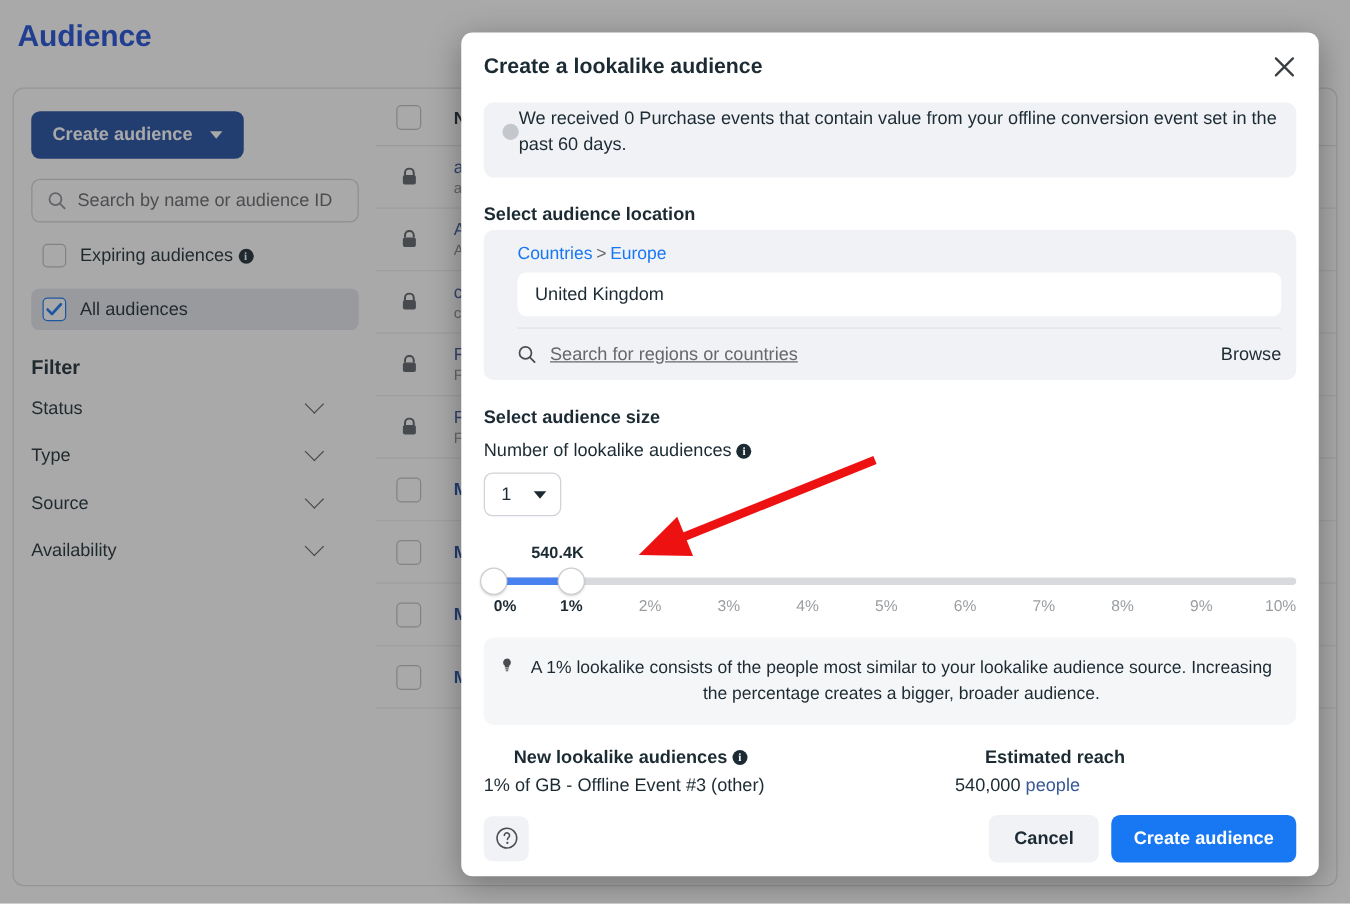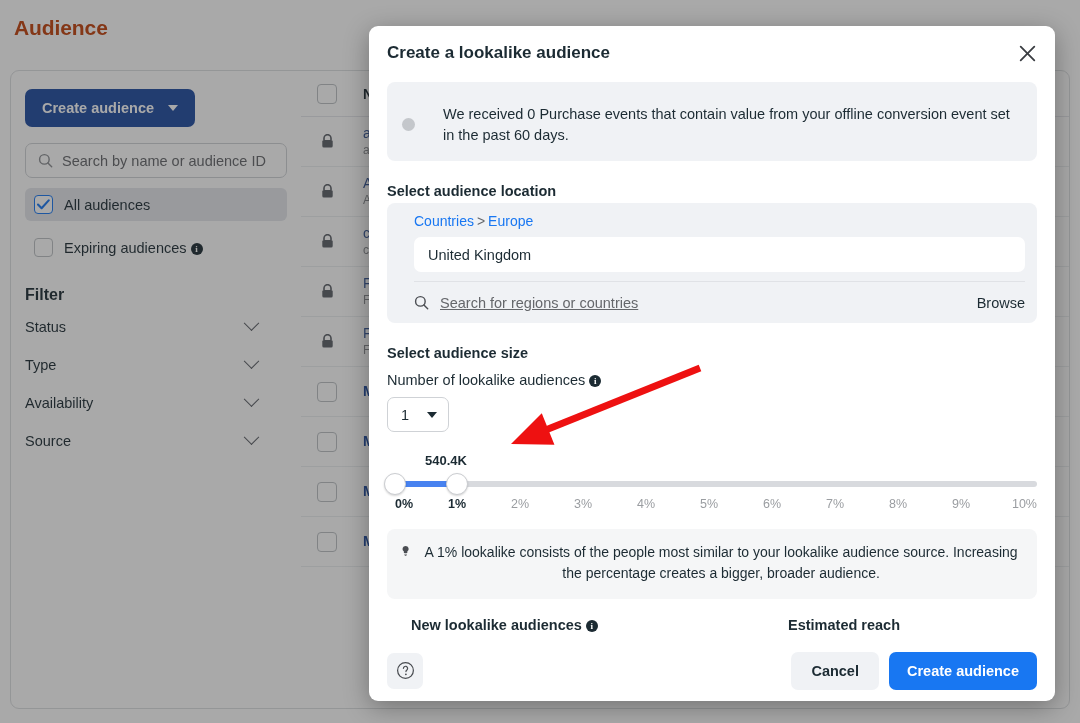--- a/index.html
+++ b/index.html
@@ -9,21 +9,21 @@
     background: #ffffff;
     overflow: hidden;
   }
   #root { position: relative; width: 1080px; height: 723px; }
 
   
   .bg-page { position: absolute; inset: 0; background: #ffffff; }
 
   .page-title {
     position: absolute; left: 14px; top: 16px;
-    font-size: 21px; font-weight: bold; color: #c2410c;
+    font-size: 24px; font-weight: bold; color: #1d4ed8;
     letter-spacing: -0.1px;
   }
 
   .content-card {
     position: absolute; left: 10px; top: 70px; right: 10px; bottom: 14px;
     background: #ffffff; border: 1px solid #dddfe2; border-radius: 9px;
     overflow: hidden;
   }
 
   .sidebar { position: absolute; left: 0; top: 0; width: 290px; height: 100%; padding: 18px 14px 0 14px; }
@@ -120,22 +120,22 @@
   .modal-title { font-size: 17px; font-weight: bold; color: #1c2b33; }
   .close-btn {
     position: absolute; right: 12px; top: 50%; transform: translateY(-50%);
     width: 32px; height: 32px; border: none; background: transparent;
     cursor: pointer; display: flex; align-items: center; justify-content: center;
   }
 
   .modal-body { flex: 1; overflow: hidden; padding: 0 18px; }
 
   .notice {
-    background: #f0f2f5; border-radius: 8px; padding: 22px 15px 15px 15px;
-    display: flex; gap: 28px; margin-top: 2px;
+    background: #f0f2f5; border-radius: 8px; padding: 3px 15px 15px 15px;
+    display: flex; gap: 0; margin-top: 2px;
   }
   .notice .bullet { width: 13px; height: 13px; border-radius: 50%; background: #c4c7cb; flex: none; margin-top: 14px; }
   .notice .txt { font-size: 14.5px; color: #1c2b33; line-height: 1.45; }
 
   .sec-title { font-size: 14.5px; font-weight: bold; color: #1c2b33; margin-top: 22px; }
 
   .loc-box { background: #f0f2f5; border-radius: 8px; margin-top: 4px; padding: 10px 12px 0 27px; }
   .crumb { font-size: 14px; margin-bottom: 8px; }
   .crumb a { color: #1877f2; text-decoration: none; cursor: pointer; }
   .crumb .sep { color: #65676b; margin: 0 3px; }
@@ -241,52 +241,52 @@
         </button>
 
         <div class="search-box">
           <svg width="15" height="15" viewBox="0 0 16 16">
             <circle cx="6.8" cy="6.8" r="5.1" fill="none" stroke="#8a8d91" stroke-width="1.5"></circle>
             <line x1="10.6" y1="10.6" x2="14.6" y2="14.6" stroke="#8a8d91" stroke-width="1.5" stroke-linecap="round"></line>
           </svg>
           <span class="ph">Search by name or audience ID</span>
         </div>
 
+        <div class="aud-opt">
+          <span class="cbx"></span>
+          <span class="lbl">
+            <span>Expiring audiences</span><span class="info-dot">i</span>
+          </span>
+        </div>
+
         <div class="aud-opt selected">
           <span class="cbx checked">
             <svg width="13" height="11" viewBox="0 0 13 11">
               <polyline points="1,5.6 4.6,9.2 11.7,1.4" fill="none" stroke="#1877f2" stroke-width="2.1" stroke-linecap="round" stroke-linejoin="round"></polyline>
             </svg>
           </span>
           <span class="lbl">All audiences</span>
         </div>
 
-        <div class="aud-opt">
-          <span class="cbx"></span>
-          <span class="lbl">
-            <span>Expiring audiences</span><span class="info-dot">i</span>
-          </span>
-        </div>
-
         <div class="filter-head">Filter</div>
 
         <div class="filter-row">
           <span>Status</span>
           <span class="chev"></span>
         </div>
         <div class="filter-row">
           <span>Type</span>
           <span class="chev"></span>
         </div>
         <div class="filter-row">
+          <span>Source</span>
+          <span class="chev"></span>
+        </div>
+        <div class="filter-row">
           <span>Availability</span>
-          <span class="chev"></span>
-        </div>
-        <div class="filter-row">
-          <span>Source</span>
           <span class="chev"></span>
         </div>
       </div>
 
       <div class="table-area">
         <div class="tbl-head">
           <span class="tbl-cbx"></span>
           <span class="nm">Na</span>
         </div>
 

